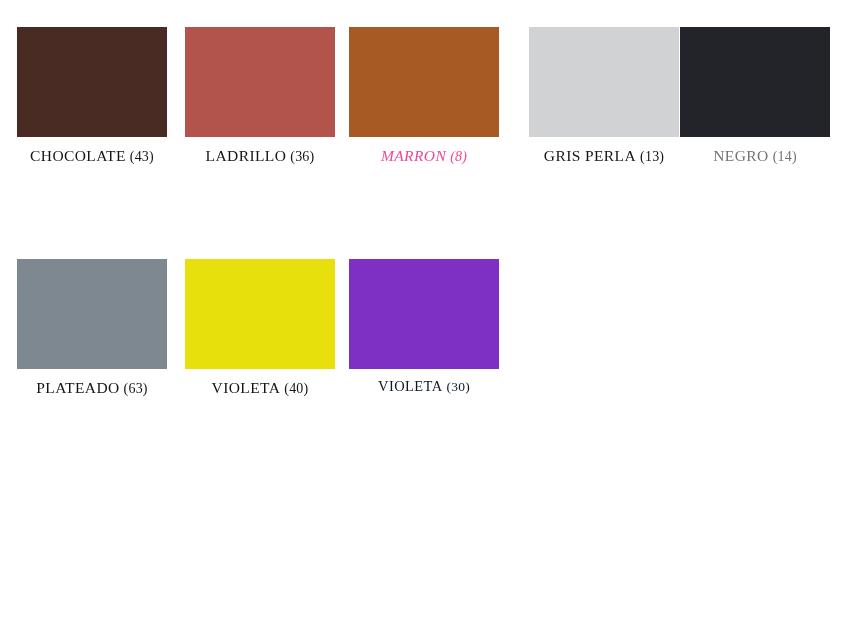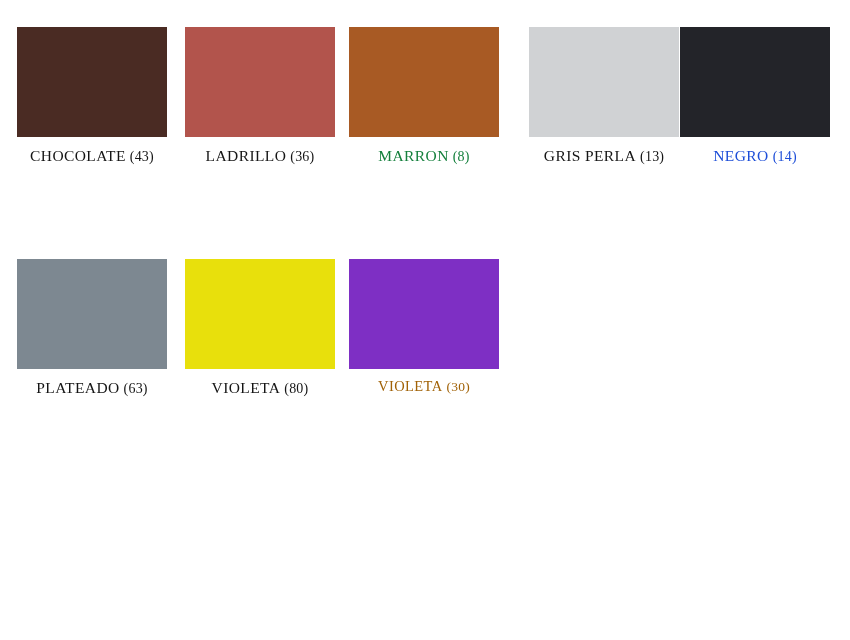--- a/index.html
+++ b/index.html
@@ -78,59 +78,59 @@
   <div class="swatch-cell r1 c1">
     <div class="swatch-chip" style="background-color: rgb(178, 84, 76);"></div>
     <div class="swatch-caption" style="color: rgb(21, 21, 21); text-align: center;">
       <span class="swatch-label">LADRILLO</span>
       <span class="swatch-count">(36)</span>
     </div>
   </div>
 
   <div class="swatch-cell r1 c2">
     <div class="swatch-chip" style="background-color: rgb(168, 90, 36);"></div>
-    <div class="swatch-caption" style="color: #15803d;">
+    <div class="swatch-caption" style="color: #ec4899; font-style: italic;">
       <span class="swatch-label">MARRON</span>
       <span class="swatch-count">(8)</span>
     </div>
   </div>
 
   <div class="swatch-cell r1 c3">
     <div class="swatch-chip" style="background-color: rgb(208, 210, 212);"></div>
     <div class="swatch-caption" style="color: rgb(21, 21, 21);">
       <span class="swatch-label">GRIS PERLA</span>
       <span class="swatch-count">(13)</span>
     </div>
   </div>
 
   <div class="swatch-cell r1 c4">
     <div class="swatch-chip" style="background-color: rgb(35, 36, 41);"></div>
-    <div class="swatch-caption" style="color: #1d4ed8;">
+    <div class="swatch-caption" style="color: #737373;">
       <span class="swatch-label">NEGRO</span>
       <span class="swatch-count">(14)</span>
     </div>
   </div>
 
   <div class="swatch-cell r2 c0">
     <div class="swatch-chip" style="background-color: rgb(125, 136, 145);"></div>
     <div class="swatch-caption" style="color: rgb(21, 21, 21);">
       <span class="swatch-label">PLATEADO</span>
       <span class="swatch-count">(63)</span>
     </div>
   </div>
 
   <div class="swatch-cell r2 c1">
     <div class="swatch-chip" style="background-color: rgb(232, 224, 12);"></div>
     <div class="swatch-caption" style="color: rgb(21, 21, 21);">
       <span class="swatch-label">VIOLETA</span>
-      <span class="swatch-count">(80)</span>
+      <span class="swatch-count">(40)</span>
     </div>
   </div>
 
   <div class="swatch-cell r2 c2 cell-violeta">
     <div class="swatch-chip" style="background-color: rgb(126, 47, 196);"></div>
-    <div class="swatch-caption" style="color: #a16207; text-align: center;">
+    <div class="swatch-caption" style="color: #0f172a; text-align: center;">
       <span class="swatch-label">VIOLETA</span>
       <span class="swatch-count">(30)</span>
     </div>
   </div>
 
 </div>
 
 </body></html>

